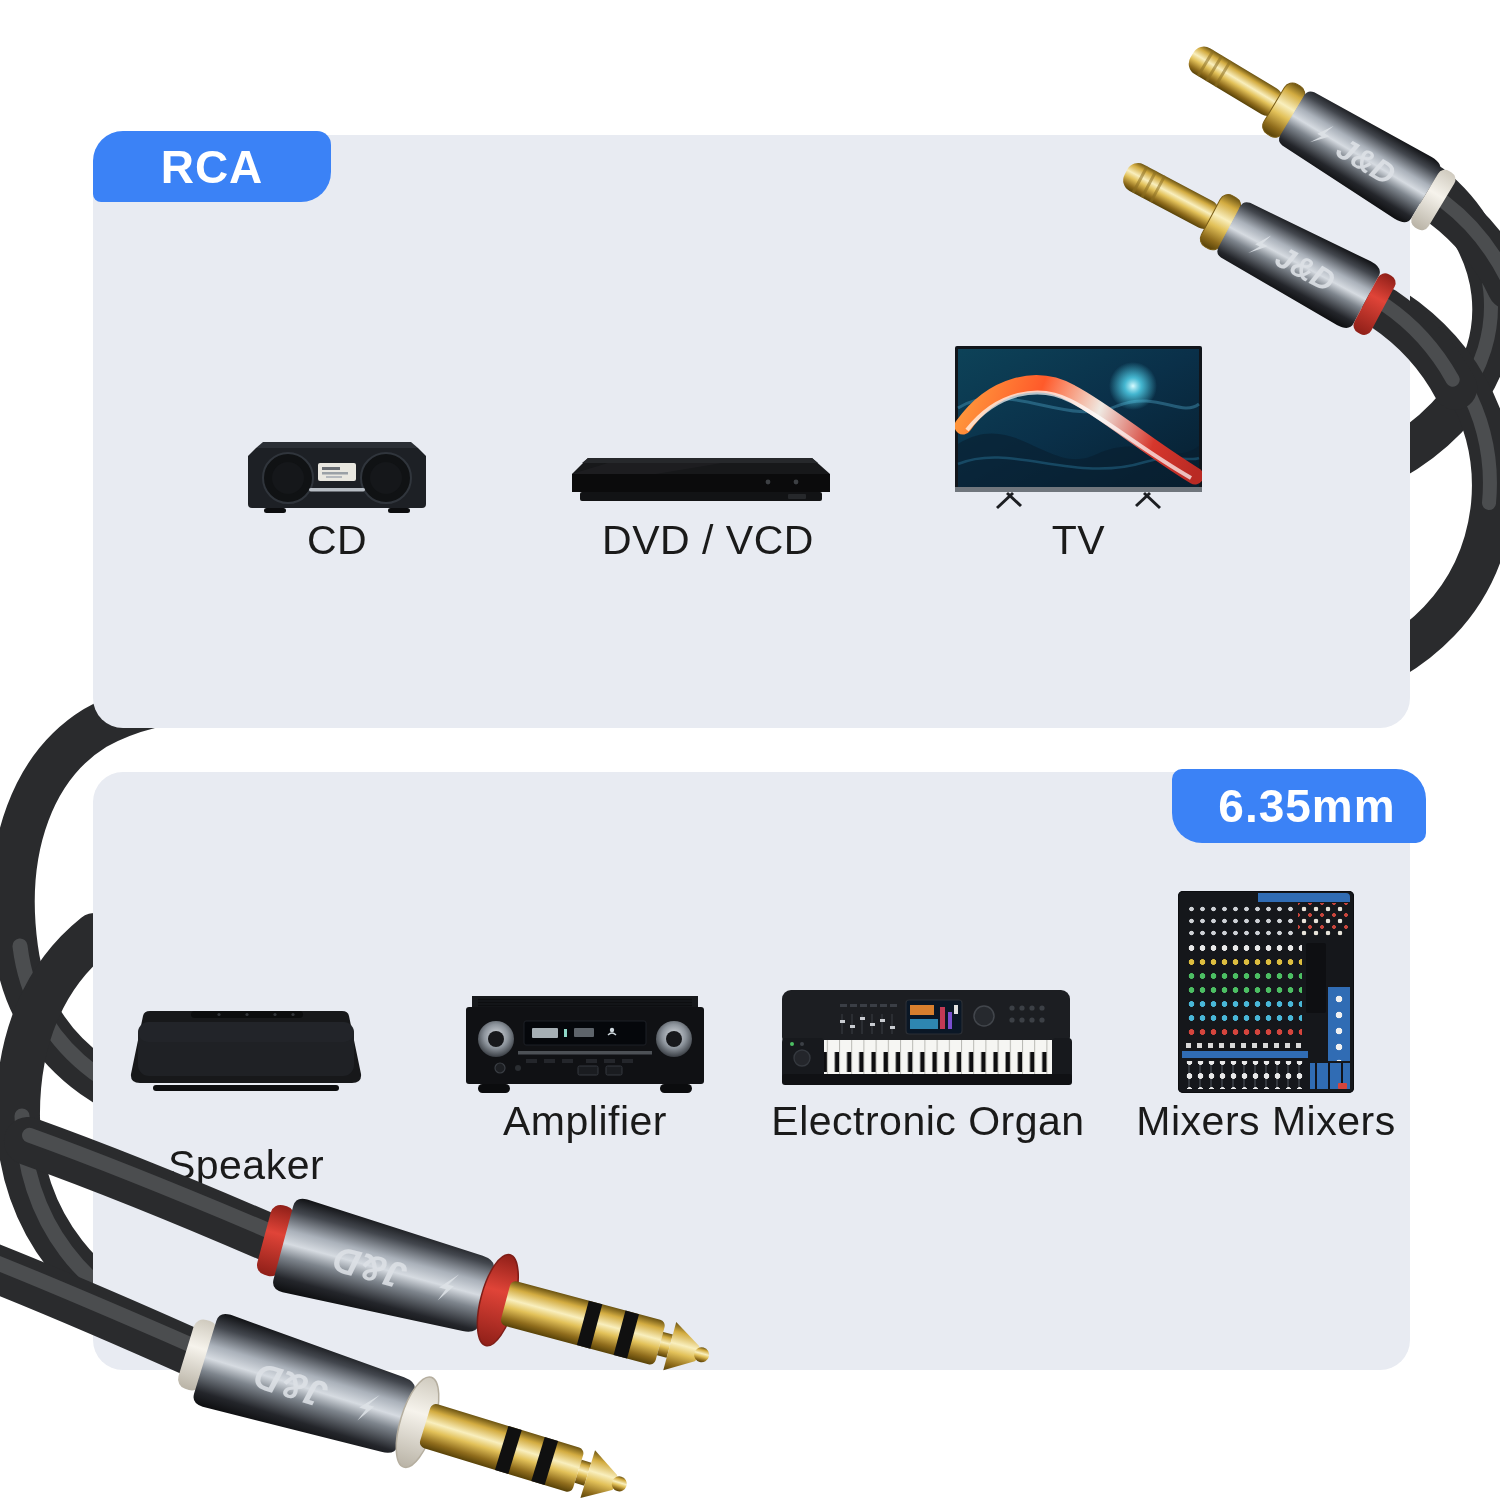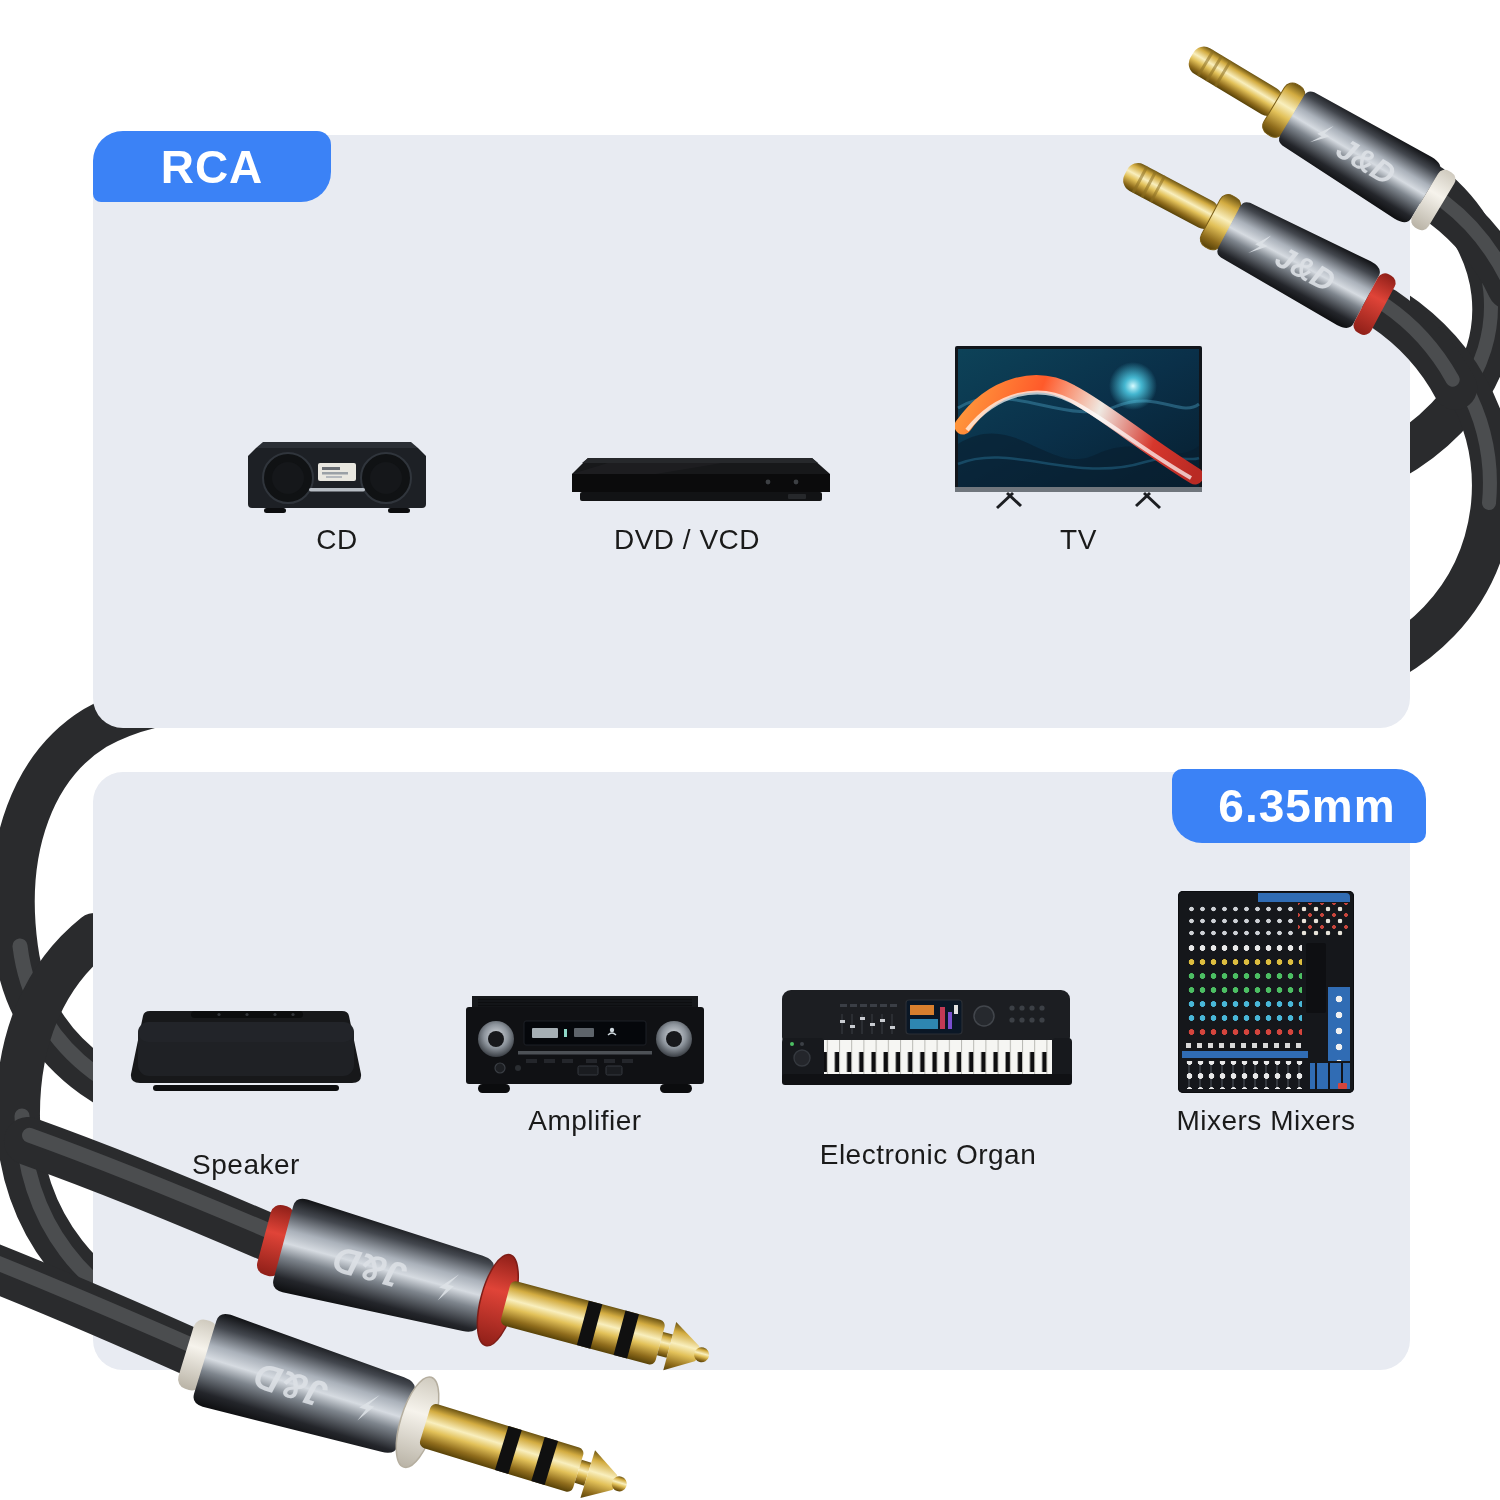--- a/index.html
+++ b/index.html
@@ -15,21 +15,21 @@
   #panel-jack{left:93px;top:772px;width:1317px;height:598px;}
   
   .badge{
     position:absolute;display:flex;align-items:center;justify-content:center;
     background:#3b82f6;color:#ffffff;font-weight:bold;font-size:46px;letter-spacing:1px;
   }
   #badge-rca{left:93px;top:131px;width:238px;height:71px;border-radius:30px 14px 30px 8px;}
   #badge-jack{left:1172px;top:769px;width:238px;height:74px;border-radius:10px 30px 10px 30px;padding-left:16px;}
   
   .dev-label{
-    position:absolute;text-align:center;color:#1a1a1a;font-size:28px;line-height:50px;
+    position:absolute;text-align:center;color:#1a1a1a;font-size:41px;line-height:50px;
     letter-spacing:0.5px;white-space:nowrap;
   }
   .dev{position:absolute;}
   .dev svg{display:block;}
   
   #mixer{left:1178px;top:891px;width:176px;height:202px;background:#15171b;border-radius:5px;
          box-shadow:0 0 0 1px #0c0d10 inset;}
   #mixer .mx{position:absolute;}
   .mx-blue-top{left:80px;top:2px;width:92px;height:9px;background:#306cb4;border-radius:0 4px 0 0;}
   .mx-jacks{left:8px;top:12px;width:108px;height:34px;
@@ -116,21 +116,21 @@
     <path d="M16,6 L240,6 L258,22 L258,40 L0,40 L0,22 Z" fill="#17181a"></path>
     <path d="M16,6 L240,6 L246,11 L10,11 Z" fill="#26282b"></path>
     <rect x="0" y="22" width="258" height="18" fill="#0b0b0c"></rect>
     <path d="M0,22 L84,22 L150,11 L36,11 Z" fill="#1e1f22" opacity="0.85"></path>
     <circle cx="196" cy="30" r="2.4" fill="#3d4044"></circle>
     <circle cx="224" cy="30" r="2.4" fill="#3d4044"></circle>
     <rect x="8" y="40" width="242" height="9" rx="2" fill="#121315"></rect>
     <rect x="216" y="42" width="18" height="5" rx="1" fill="#26282b"></rect>
   </svg>
 </div>
-<div class="dev-label" style="left:527px;top:515px;width:320px;">DVD / VCD</div>
+<div class="dev-label" style="left:548px;top:515px;width:320px;">DVD / VCD</div>
 
 <div class="dev" style="left:955px;top:346px;">
   <svg width="247" height="165" viewBox="0 0 247 165">
     <defs>
       <linearGradient id="tvbg" x1="0" y1="0" x2="1" y2="1">
         <stop offset="0" stop-color="#0d4258"></stop>
           <stop offset="0.5" stop-color="#0a3049"></stop>
           <stop offset="1" stop-color="#071f30"></stop>
       </linearGradient>
       <radialGradient id="tvglow" cx="0.5" cy="0.5" r="0.5">
@@ -267,21 +267,21 @@
     </g>
     <rect x="4" y="54" width="42" height="44" rx="4" fill="#17191d"></rect>
     <circle cx="24" cy="74" r="8" fill="#24262b" stroke="#35393f" stroke-width="1.4"></circle>
     <circle cx="14" cy="60" r="2" fill="#4cbf63"></circle>
       <circle cx="24" cy="60" r="2" fill="#3c4046"></circle>
     <rect x="274" y="54" width="20" height="44" rx="4" fill="#17191d"></rect>
     <rect x="46" y="56" width="228" height="34" fill="url(#keys)"></rect>
     <rect x="4" y="90" width="290" height="11" rx="3" fill="#101114"></rect>
   </svg>
 </div>
-<div class="dev-label" style="left:742px;top:1096px;width:372px;margin-top:34px;">Electronic Organ</div>
+<div class="dev-label" style="left:742px;top:1096px;width:372px;">Electronic Organ</div>
 
 <div class="dev" id="mixer">
   <div class="mx mx-blue-top"></div>
   <div class="mx mx-jacks"></div>
   <div class="mx mx-jacks2"></div>
   <div class="mx mx-knobs"></div>
   <div class="mx mx-rightdark"></div>
   <div class="mx mx-rightblue"></div>
   <div class="mx mx-btnrow"></div>
   <div class="mx mx-blueband"></div>

